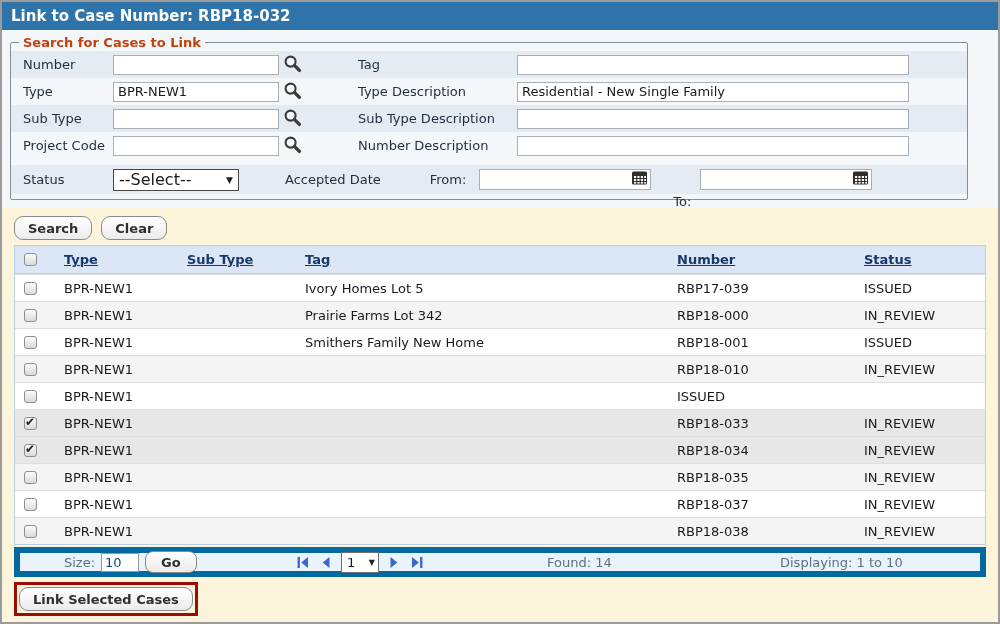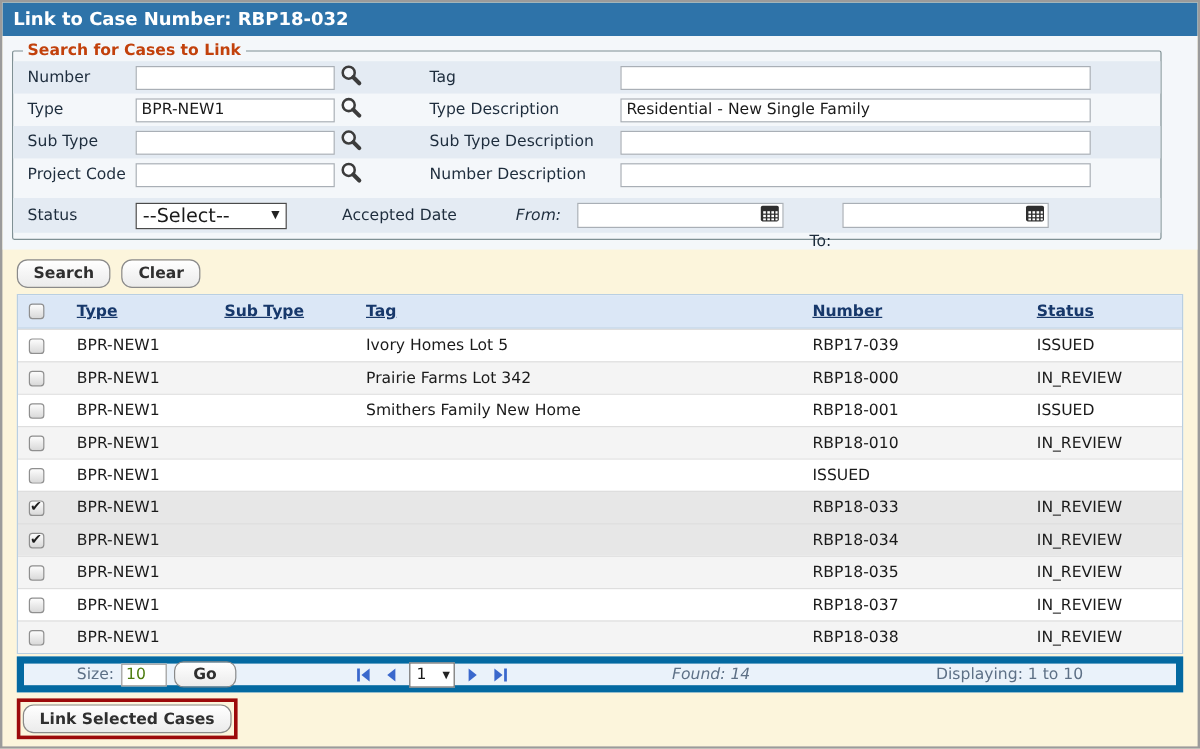--- a/index.html
+++ b/index.html
@@ -82,23 +82,23 @@
   }
   
   .pagebar {
     position: relative; height: 30px; margin-top: 2px;
     background: #eaf2fa; border: 6px solid #0369a1;
     font-size: 13px; color: #5d7086;
   }
   .pgroup { position: absolute; top: 0; height: 100%; display: flex; align-items: center; gap: 6px; }
   .pg-size { left: 44px; }
   .pg-nav { left: 275px; gap: 8px; }
-  .pg-found { left: 540px; font-style: italic; }
+  .pg-found { left: 527px; }
   .pg-disp { left: 760px; }
-  input.size-in { width: 38px; height: 19px; border: 1px solid #9a9a9a; font-family: inherit; font-size: 13px; padding: 0 3px; color: #4d7c0f; }
+  input.size-in { width: 38px; height: 19px; border: 1px solid #9a9a9a; font-family: inherit; font-size: 13px; padding: 0 3px; color: #0c4a6e; }
   .btn.go { height: 22px; padding: 0 15px; border-radius: 8px; }
   .navico { display: inline-flex; align-items: center; cursor: pointer; }
   .pageselwrap { position: relative; width: 38px; height: 21px; border: 1px solid #6e6e6e; background: #fff; display: flex; align-items: center; }
   .pageselwrap select { appearance: none; -webkit-appearance: none; border: 0; background: transparent; width: 100%; height: 100%; font-family: inherit; font-size: 13px; padding: 0 12px 0 5px; color: #1a1a1a; }
   .pageselwrap .arrow { position: absolute; right: 3px; font-size: 8px; color: #222; pointer-events: none; }
   
   .redbox { display: inline-block; border: 3px solid #9c0a0a; padding: 2px; margin: 5px 0 0 0; }
 </style>
 </head>
 <body>
@@ -179,21 +179,21 @@
 
       <div class="frow band status-row">
         <span class="flabel">Status</span>
         <span class="selwrap">
           <select>
             <option>--Select--</option>
           </select>
           <span class="arrow">▼</span>
         </span>
         <span class="inline-lbl" style="margin-left:46px;">Accepted Date</span>
-        <span class="inline-lbl" style="margin-left:49px;font-style:italic;">From:</span>
+        <span class="inline-lbl" style="margin-left:49px;">From:</span>
         <span class="date-field" style="margin-left:13px;">
           <input value="" style="">
           <span>
             <svg width="17" height="16" viewBox="0 0 17 16">
                 <rect x="1" y="1.5" width="15" height="13" rx="1.5" fill="#2e2e2e"></rect>
                 <rect x="3" y="6" width="2.2" height="2" fill="#fff"></rect>
                 <rect x="6.4" y="6" width="2.2" height="2" fill="#fff"></rect>
                 <rect x="9.8" y="6" width="2.2" height="2" fill="#fff"></rect>
                 <rect x="13.2" y="6" width="1.8" height="2" fill="#fff"></rect>
                 <rect x="3" y="9" width="2.2" height="2" fill="#fff"></rect>

